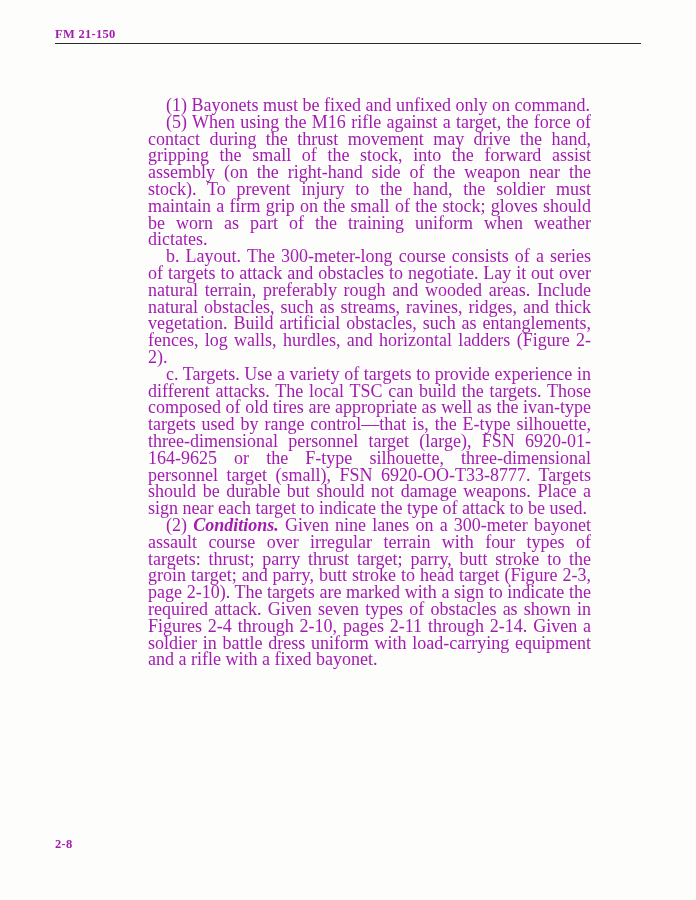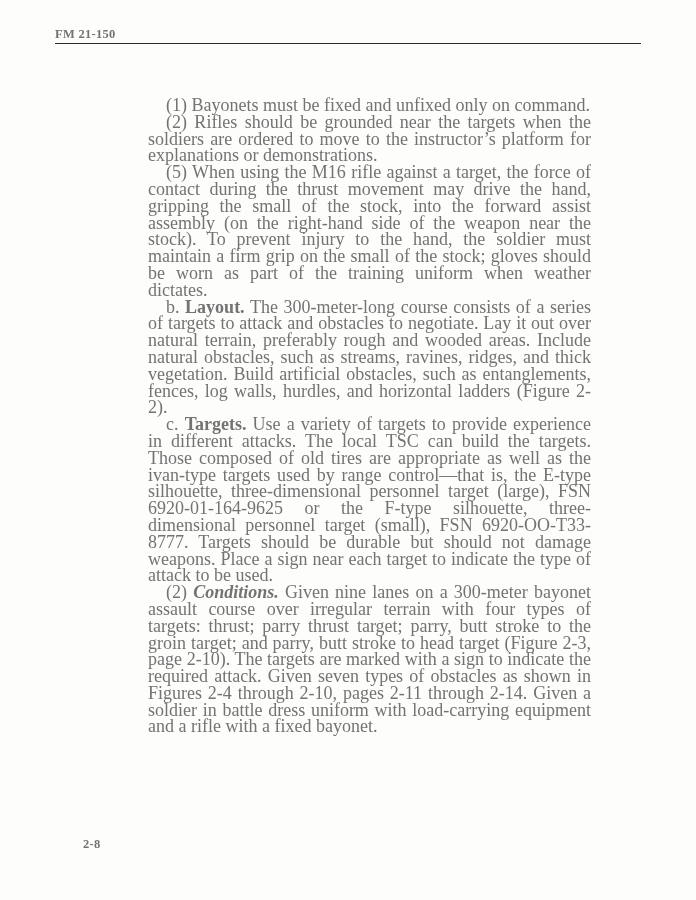--- a/index.html
+++ b/index.html
@@ -7,21 +7,21 @@
     padding: 0;
     background: #e8e8e8;
   }
   .page {
     position: relative;
     width: 696px;
     height: 900px;
     margin: 0 auto;
     background: #fdfdfc;
     font-family: "Liberation Serif", serif;
-    color: #737373;
+    color: #a21caf;
     overflow: hidden;
     box-sizing: border-box;
   }
   .header {
     position: absolute;
     top: 24px;
     left: 55px;
     right: 55px;
   }
   .doc-id {
@@ -44,45 +44,43 @@
     width: 443px;
     font-size: 18px;
     line-height: 16.8px;
     text-align: justify;
   }
   .para {
     margin: 0;
     text-indent: 18px;
   }
   .seg-normal { font-weight: normal; font-style: normal; }
-  .seg-bold { font-weight: bold; font-style: normal; }
+  .seg-bold { font-weight: normal; font-style: normal; }
   .seg-bolditalic { font-weight: bold; font-style: italic; }
   .footer {
     position: absolute;
     top: 837px;
     left: 55px;
     font-weight: bold;
     font-size: 12.5px;
     letter-spacing: 0.3px;
-    margin-left: 28px;
   }
 </style>
 </head>
 <body>
 
 <div class="page">
 
   <div class="header">
     <span class="doc-id">FM 21-150</span>
   </div>
   <div class="header-rule"></div>
 
   <div class="body-text">
       <p class="para"><span class="seg-normal">(1) Bayonets must be fixed and unfixed only on command.</span></p>
-      <p class="para"><span class="seg-normal">(2) Rifles should be grounded near the targets when the soldiers are ordered to move to the instructor’s platform for explanations or demonstrations.</span></p>
       <p class="para"><span class="seg-normal">(5) When using the M16 rifle against a target, the force of contact during the thrust movement may drive the hand, gripping the small of the stock, into the forward assist assembly (on the right-hand side of the weapon near the stock). To prevent injury to the hand, the soldier must maintain a firm grip on the small of the stock; gloves should be worn as part of the training uniform when weather dictates.</span></p>
       <p class="para"><span class="seg-normal">b. </span><span class="seg-bold">Layout.</span><span class="seg-normal"> The 300-meter-long course consists of a series of targets to attack and obstacles to negotiate. Lay it out over natural terrain, preferably rough and wooded areas. Include natural obstacles, such as streams, ravines, ridges, and thick vegetation. Build artificial obstacles, such as entanglements, fences, log walls, hurdles, and horizontal ladders (Figure 2-2).</span></p>
       <p class="para"><span class="seg-normal">c. </span><span class="seg-bold">Targets.</span><span class="seg-normal"> Use a variety of targets to provide experience in different attacks. The local TSC can build the targets. Those composed of old tires are appropriate as well as the ivan-type targets used by range control—that is, the E-type silhouette, three-dimensional personnel target (large), FSN 6920-01-164-9625 or the F-type silhouette, three-dimensional personnel target (small), FSN 6920-OO-T33-8777. Targets should be durable but should not damage weapons. Place a sign near each target to indicate the type of attack to be used.</span></p>
       <p class="para"><span class="seg-normal">(2) </span><span class="seg-bolditalic">Conditions.</span><span class="seg-normal"> Given nine lanes on a 300-meter bayonet assault course over irregular terrain with four types of targets: thrust; parry thrust target; parry, butt stroke to the groin target; and parry, butt stroke to head target (Figure 2-3, page 2-10). The targets are marked with a sign to indicate the required attack. Given seven types of obstacles as shown in Figures 2-4 through 2-10, pages 2-11 through 2-14. Given a soldier in battle dress uniform with load-carrying equipment and a rifle with a fixed bayonet.</span></p>
     </div>
 
   <div class="footer">
     <span>2-8</span>
   </div>
 

